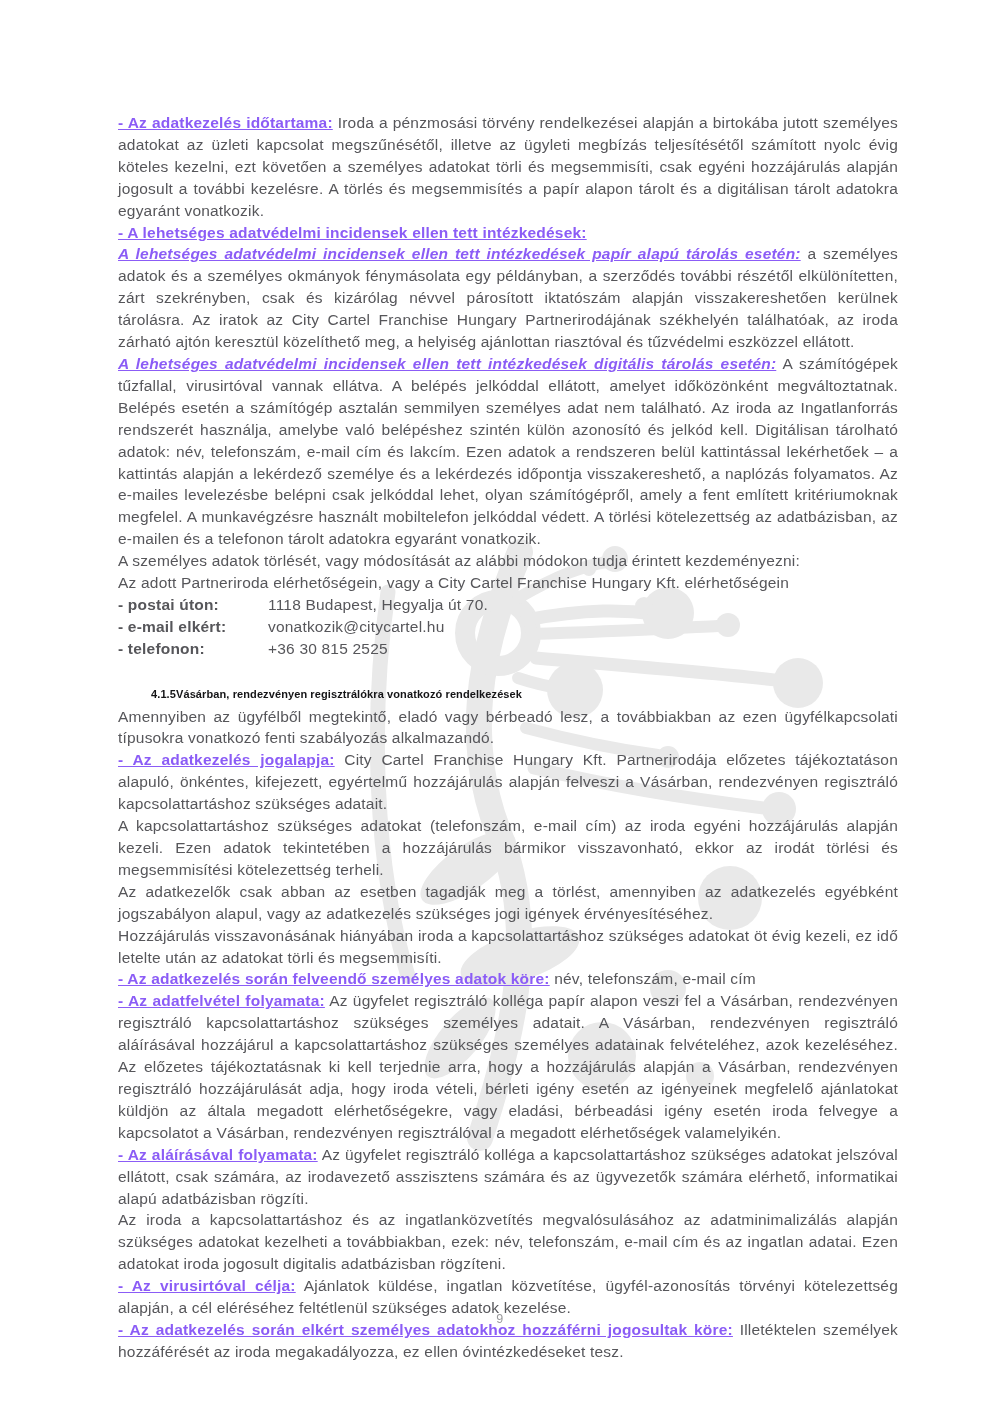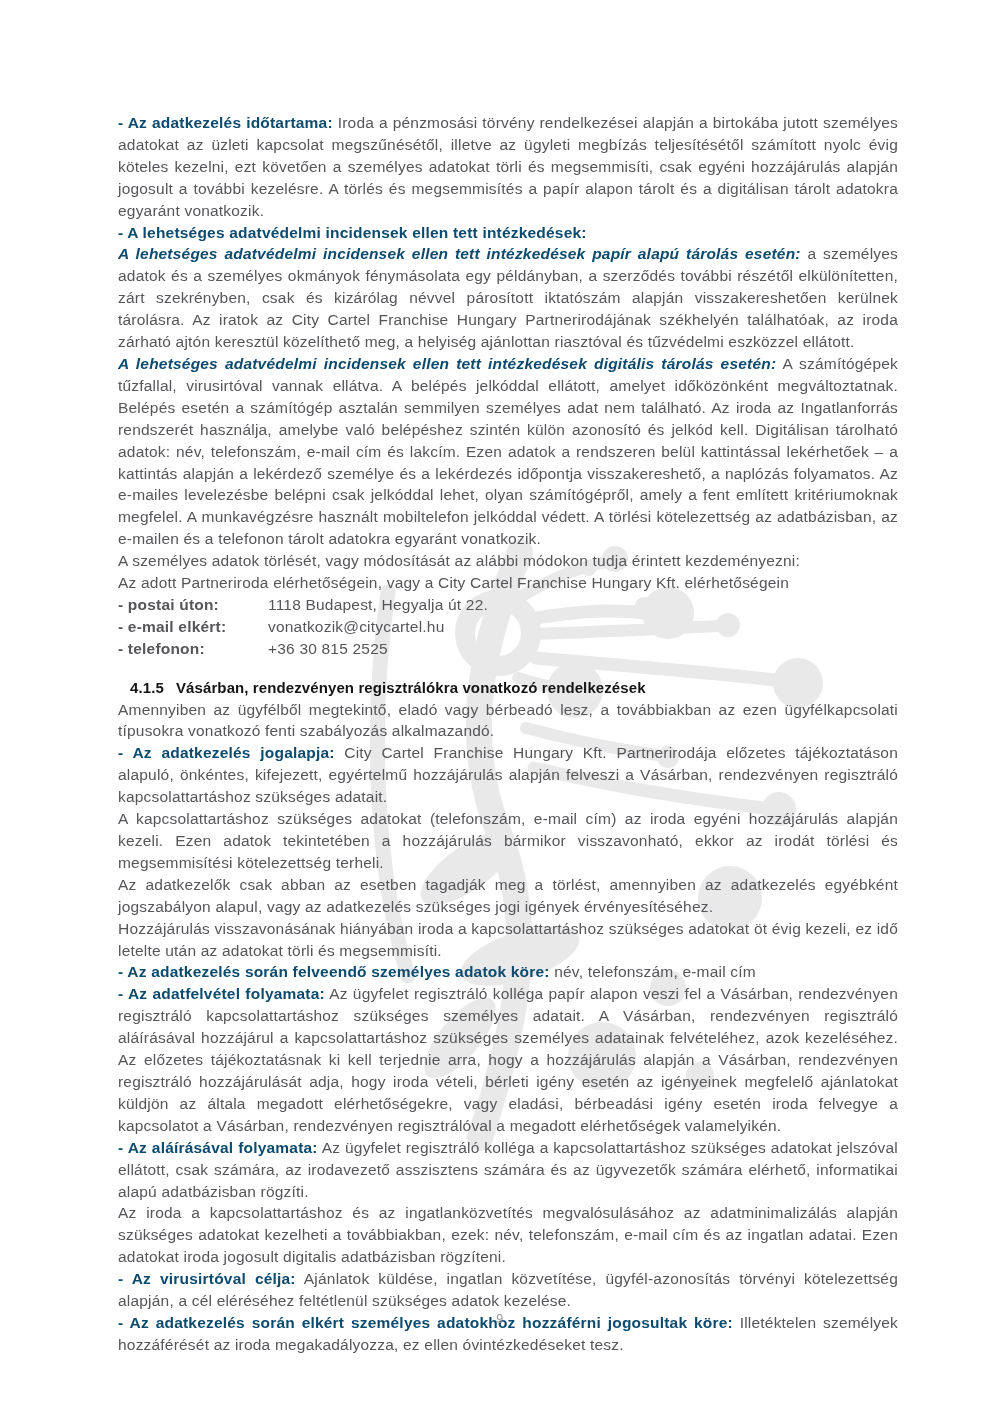--- a/index.html
+++ b/index.html
@@ -25,32 +25,32 @@
     top: 112px;
     width: 780px;
     z-index: 1;
     font-size: 15.5px;
     line-height: 21.9px;
     letter-spacing: 0.2px;
     color: #56565a;
     text-align: justify;
   }
   .content p { margin: 0; padding: 0; }
-  .lead { font-weight: 700; color: #0c4a6e; }
+  .lead { font-weight: 700; color: #8b5cf6; text-decoration: underline; }
   .lead.bi { font-style: italic; }
   .contact-row { display: flex; text-align: left; }
   .contact-label { flex: 0 0 150px; font-weight: bold; }
   .section-heading {
     display: flex;
-    margin-top: 17px;
+    margin-top: 24px;
     font-weight: 800;
-    font-size: 15px;
+    font-size: 11px;
     letter-spacing: 0.1px;
     color: #141416;
-    text-align: center;
+    text-align: right;
   }
   .section-number { flex: 0 0 58px; }
   .page-number {
     position: absolute;
     top: 1312px;
     left: 0;
     width: 100%;
     text-align: center;
     font-size: 12.5px;
     color: #9a9a9c;
@@ -120,21 +120,21 @@
     <p>
       <span>A személyes adatok törlését, vagy módosítását az alábbi módokon tudja érintett kezdeményezni:</span>
     </p>
 
     <p>
       <span>Az adott Partneriroda elérhetőségein, vagy a City Cartel Franchise Hungary Kft. elérhetőségein</span>
     </p>
 
     <div class="contact-row">
       <span class="contact-label">- postai úton:</span>
-      <span class="contact-value">1118 Budapest, Hegyalja út 22.</span>
+      <span class="contact-value">1118 Budapest, Hegyalja út 70.</span>
     </div>
     <div class="contact-row">
       <span class="contact-label">- e-mail elkért:</span>
       <span class="contact-value">vonatkozik@citycartel.hu</span>
     </div>
     <div class="contact-row">
       <span class="contact-label">- telefonon:</span>
       <span class="contact-value">+36 30 815 2525</span>
     </div>
 

